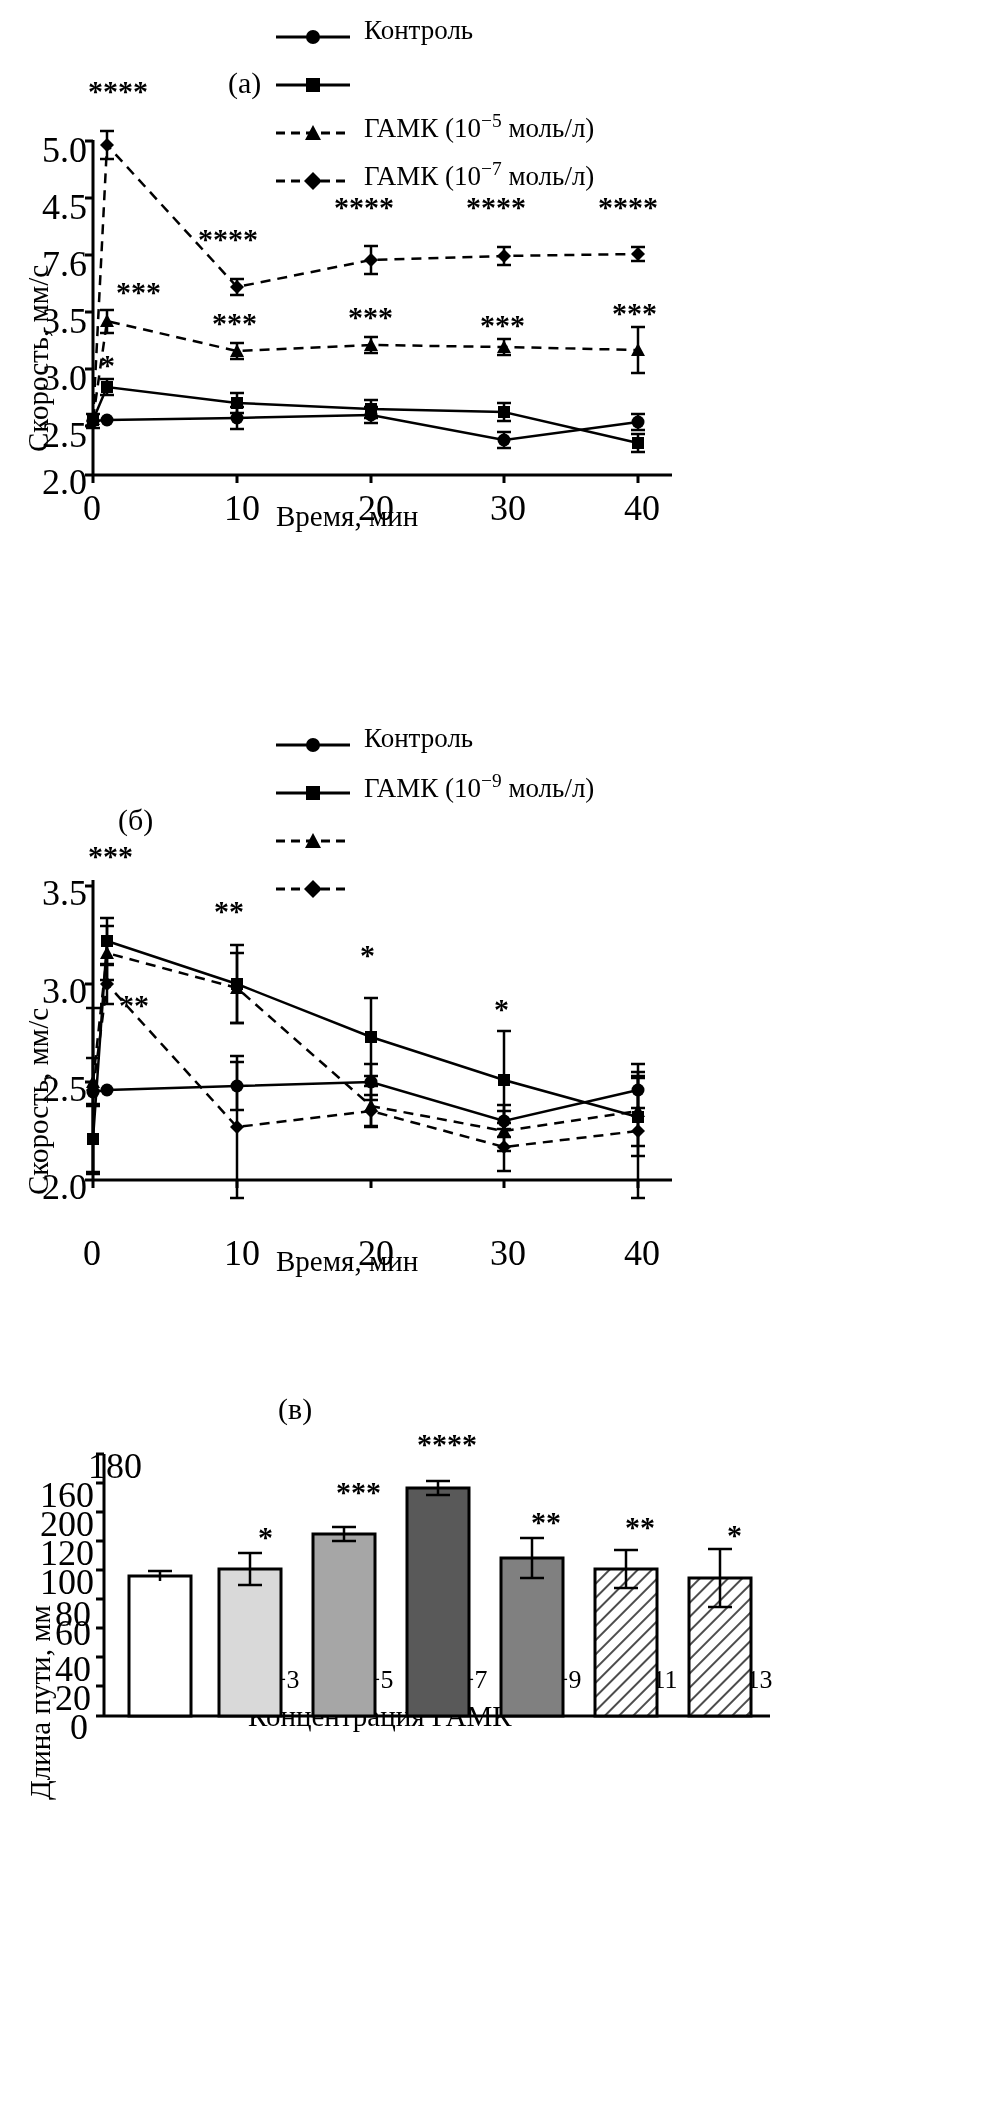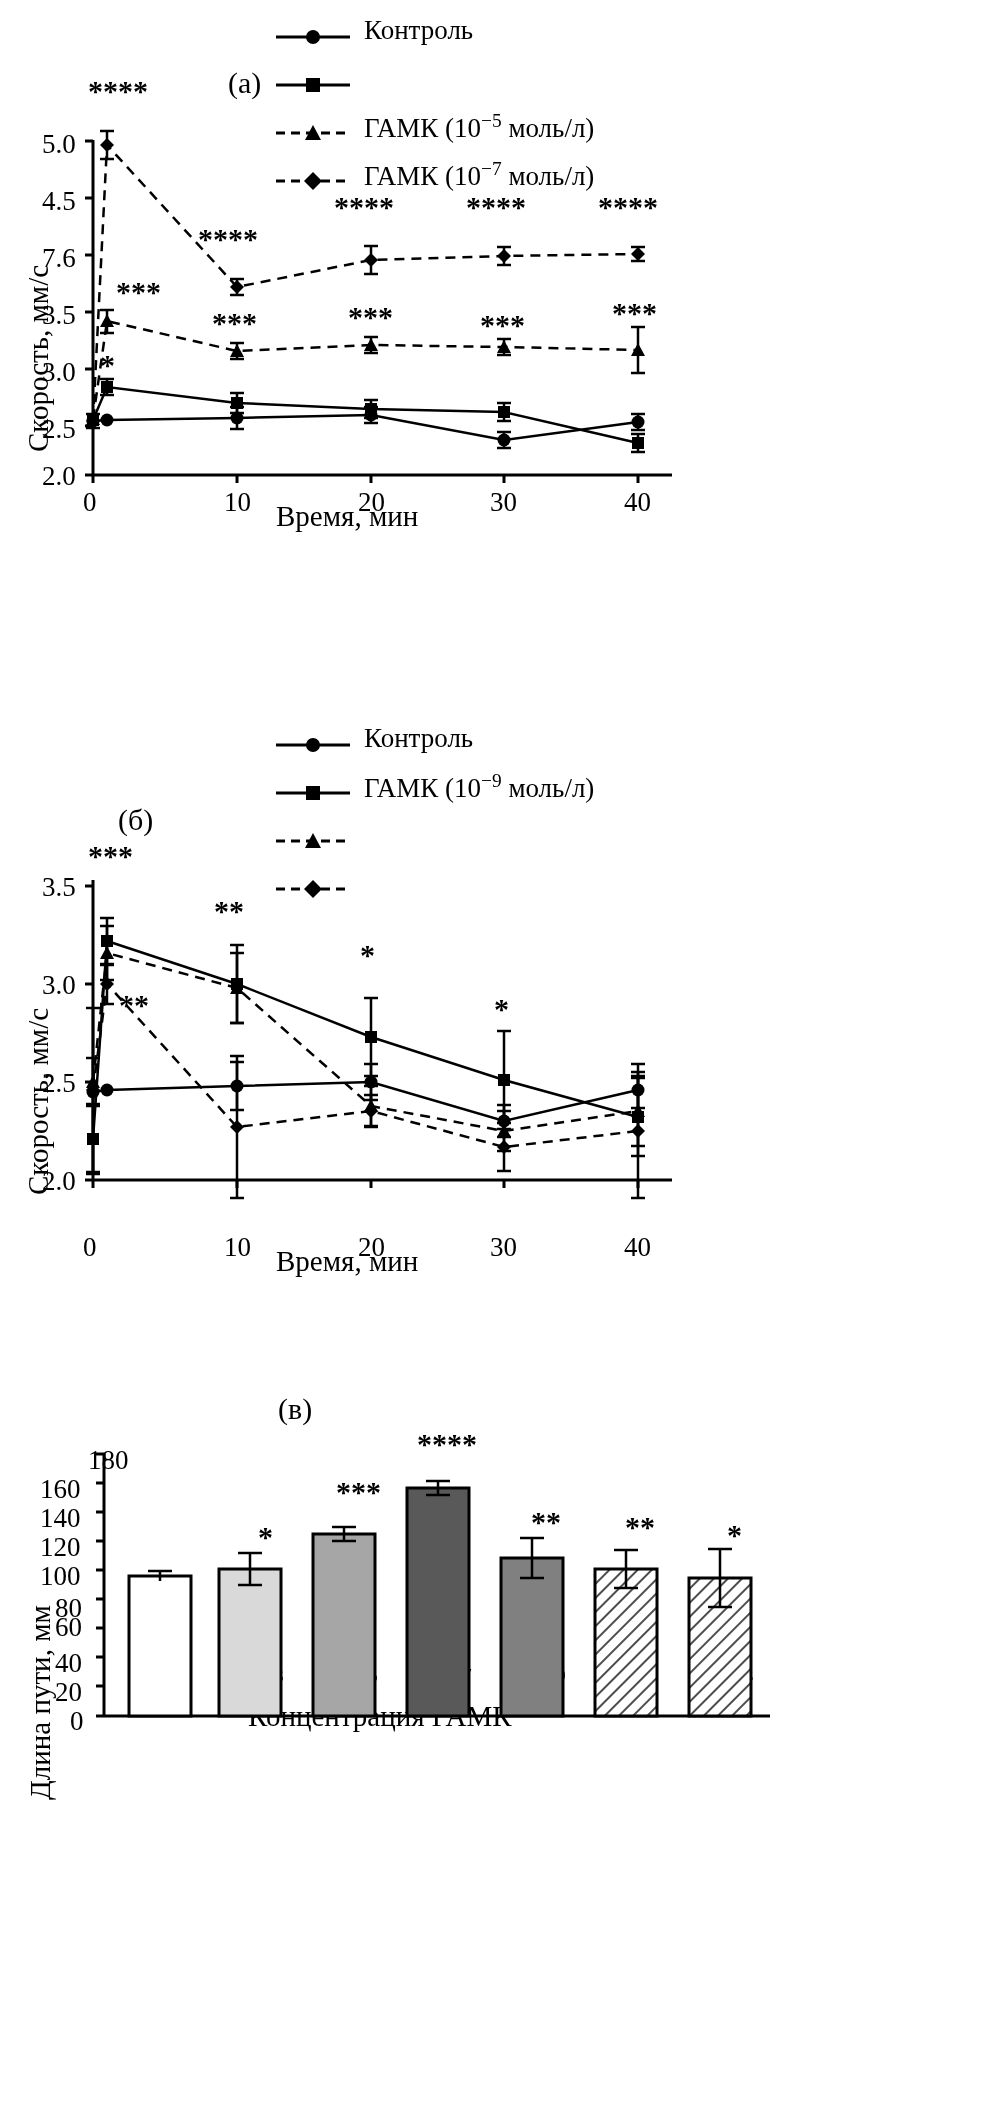--- a/index.html
+++ b/index.html
@@ -71,21 +71,21 @@
     position: absolute;
     font-size: 29px;
     white-space: nowrap;
   }
   .axis-title.vertical {
     transform-origin: 0 0;
     transform: rotate(-90deg);
   }
   .tick-label {
     position: absolute;
-    font-size: 27px;
+    font-size: 36px;
     white-space: nowrap;
   }
 </style>
 </head>
 <body>
 
 <div class="figure">
 
   <div class="panel panel-a">
 
@@ -481,21 +481,21 @@
 
   <div class="panel panel-c">
 
     <div class="panel-letter" style="left:278px; top:-8px;">(в)</div>
 
     <div class="axis-title vertical" style="left:24px; top:400px;">Длина пути, мм</div>
     <div class="axis-title" style="left:248px; top:300px;">Концентрация ГАМК</div>
 
     <div class="tick-label" style="left:40px; top:45px;margin-left:48px;">180</div>
     <div class="tick-label" style="left:40px; top:74px;">160</div>
-    <div class="tick-label" style="left:40px; top:103px;">140</div>
+    <div class="tick-label" style="left:40px; top:103px;">200</div>
     <div class="tick-label" style="left:40px; top:132px;">120</div>
     <div class="tick-label" style="left:40px; top:161px;">100</div>
     <div class="tick-label" style="left:55px; top:193px;">80</div>
     <div class="tick-label" style="left:55px; top:212px;">60</div>
     <div class="tick-label" style="left:55px; top:248px;">40</div>
     <div class="tick-label" style="left:55px; top:277px;">20</div>
     <div class="tick-label" style="left:70px; top:306px;">0</div>
 
     <div class="tick-label" style="left:148px; top:265px; font-size:29px;">К</div>
     <div class="tick-label" style="left:236px; top:265px;">10<sup>−3</sup></div>

